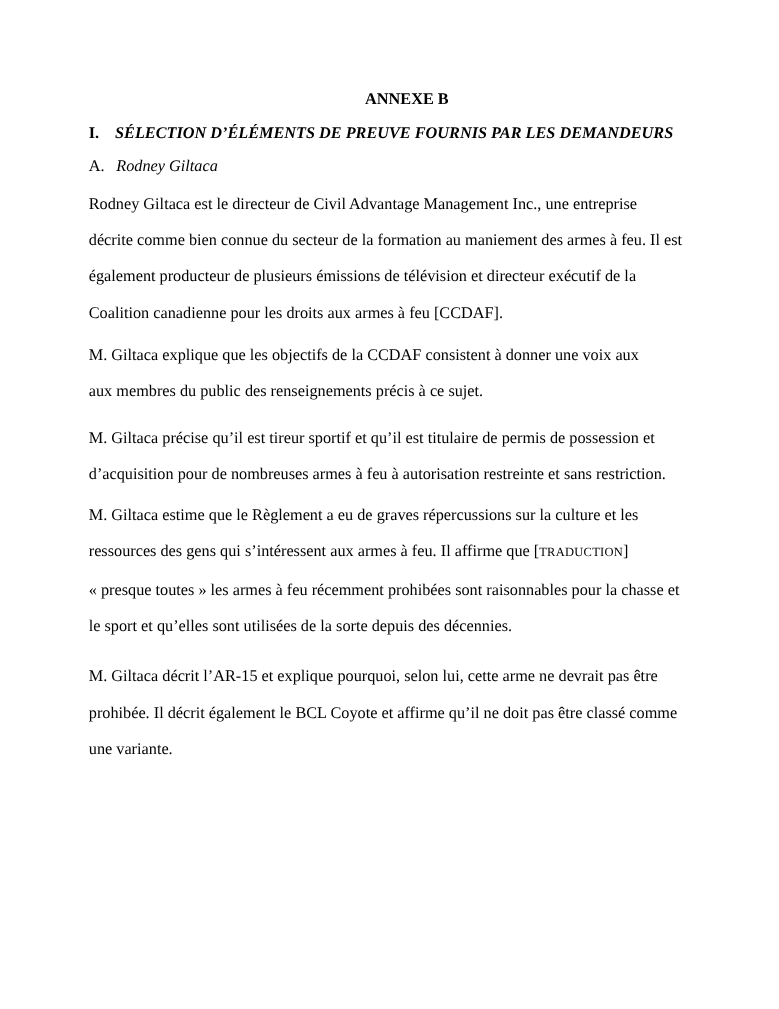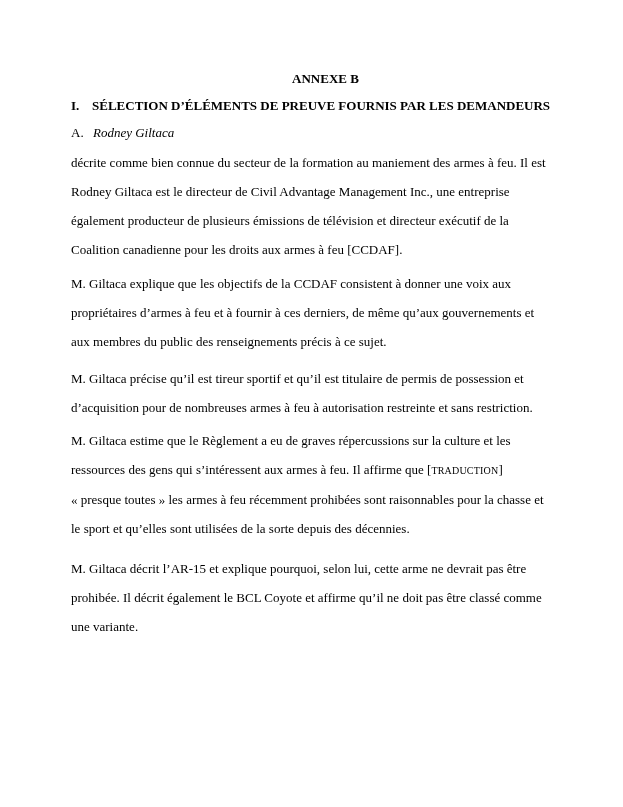--- a/index.html
+++ b/index.html
@@ -11,21 +11,21 @@
     background: #ffffff;
     color: #000000;
     font-family: "Liberation Serif", "DejaVu Serif", serif;
     font-size: 13px;
   }
   .title { text-align: center; font-weight: bold; line-height: 18px; }
   .intro { margin-top: 10px; line-height: 18px; }
   .line { white-space: nowrap; }
   .h1 { margin-top: 9px; display: flex; font-weight: bold; line-height: 18px; }
   .h1 .lbl { width: 21px; flex: none; }
-  .h1 .htext { white-space: nowrap; }
+  .h1 .htext { white-space: nowrap; font-style: italic; }
   .h2 { margin-top: 9px; display: flex; line-height: 18px; }
   .h2 .lbl { width: 22px; flex: none; }
   .h2 .htext { font-style: italic; white-space: nowrap; }
   .para { line-height: 29px; }
   #paragraphs .para:nth-child(1) { margin-top: 6px; }
   #paragraphs .para:nth-child(2) { margin-top: 5px; }
   #paragraphs .para:nth-child(3) { margin-top: 8px; }
   #paragraphs .para:nth-child(4) { margin-top: 4px; }
   #paragraphs .para:nth-child(5) { margin-top: 11px; }
   .sc { font-size: 10px; letter-spacing: 0.2px; }
@@ -43,28 +43,27 @@
     <span class="htext">SÉLECTION D’ÉLÉMENTS DE PREUVE FOURNIS PAR LES DEMANDEURS</span>
   </div>
 
   <div class="h2">
     <span class="lbl">A.</span>
     <span class="htext">Rodney Giltaca</span>
   </div>
 
   <div id="paragraphs">
       <div class="para">
+        <div class="line">Rodney Giltaca est le directeur de Civil Advantage Management Inc., une entreprise</div>
         <div class="line">décrite comme bien connue du secteur de la formation au maniement des armes à feu. Il est</div>
-        <div class="line">Rodney Giltaca est le directeur de Civil Advantage Management Inc., une entreprise</div>
         <div class="line">également producteur de plusieurs émissions de télévision et directeur exécutif de la</div>
         <div class="line">Coalition canadienne pour les droits aux armes à feu [CCDAF].</div>
       </div>
       <div class="para">
         <div class="line">M. Giltaca explique que les objectifs de la CCDAF consistent à donner une voix aux</div>
-        <div class="line">propriétaires d’armes à feu et à fournir à ces derniers, de même qu’aux gouvernements et</div>
         <div class="line">aux membres du public des renseignements précis à ce sujet.</div>
       </div>
       <div class="para">
         <div class="line">M. Giltaca précise qu’il est tireur sportif et qu’il est titulaire de permis de possession et</div>
         <div class="line">d’acquisition pour de nombreuses armes à feu à autorisation restreinte et sans restriction.</div>
       </div>
       <div class="para">
         <div class="line">M. Giltaca estime que le Règlement a eu de graves répercussions sur la culture et les</div>
         <div class="line">ressources des gens qui s’intéressent aux armes à feu. Il affirme que [<span class="sc">TRADUCTION</span>]</div>
         <div class="line">« presque toutes » les armes à feu récemment prohibées sont raisonnables pour la chasse et</div>

